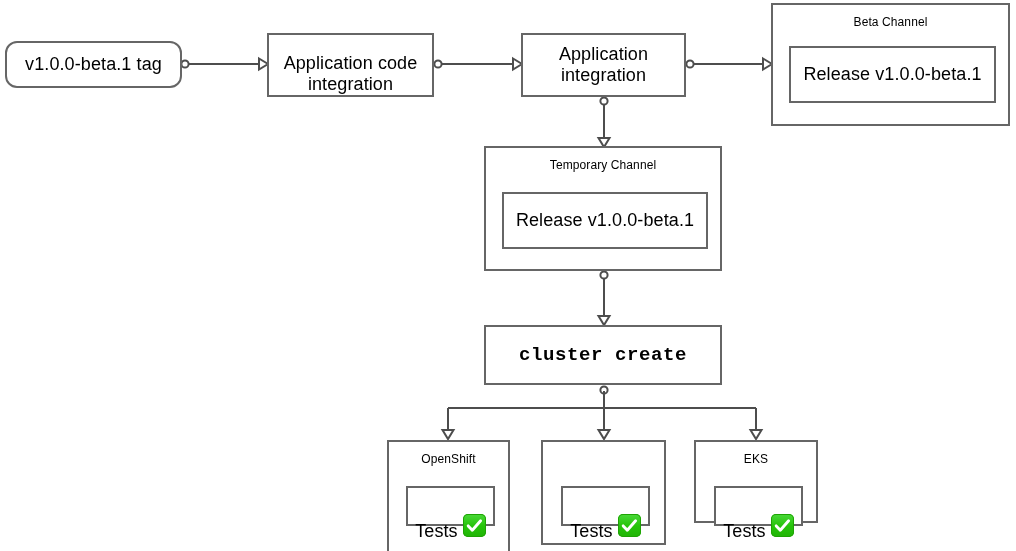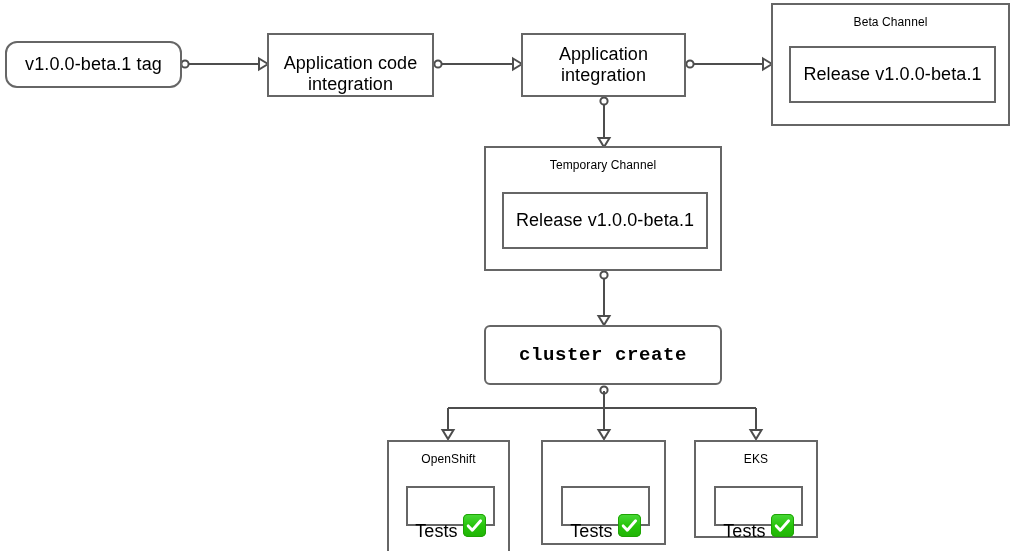--- a/index.html
+++ b/index.html
@@ -181,21 +181,21 @@
     </div>
   </div>
 
   <div class="node group" style="left:484px; top:146px; width:238px; height:125px;">
     <div class="group-title">Temporary Channel</div>
     <div class="node" style="left:16px; top:44px; width:206px; height:57px;">
       <span class="label">Release v1.0.0-beta.1</span>
     </div>
   </div>
 
-  <div class="node" style="left:484px; top:325px; width:238px; height:60px;border-radius:6px;">
+  <div class="node" style="left:484px; top:325px; width:238px; height:60px;">
     <span class="label mono">cluster create</span>
   </div>
 
   <div class="node group" style="left:387px; top:440px; width:123px; height:130px;padding-left:32px;">
     <div class="group-title">OpenShift</div>
     <div class="node" style="left:17px; top:44px; width:89px; height:40px;">
       <span class="label tests-row">
         <span>Tests</span>
         <span class="check-badge">
           <svg width="23" height="23" viewBox="0 0 23 23" aria-hidden="true">
@@ -212,21 +212,21 @@
         <span>Tests</span>
         <span class="check-badge">
           <svg width="23" height="23" viewBox="0 0 23 23" aria-hidden="true">
             <path d="M5.2 11.9 L9.3 16.2 L17.6 6.8" fill="none" stroke="#ffffff" stroke-width="2.9" stroke-linecap="round" stroke-linejoin="round"></path>
           </svg>
         </span>
       </span>
     </div>
   </div>
 
-  <div class="node group" style="left:694px; top:440px; width:124px; height:98px;">
+  <div class="node group" style="left:694px; top:440px; width:124px; height:83px;">
     <div class="group-title">EKS</div>
     <div class="node" style="left:18px; top:44px; width:89px; height:40px;">
       <span class="label tests-row">
         <span>Tests</span>
         <span class="check-badge">
           <svg width="23" height="23" viewBox="0 0 23 23" aria-hidden="true">
             <path d="M5.2 11.9 L9.3 16.2 L17.6 6.8" fill="none" stroke="#ffffff" stroke-width="2.9" stroke-linecap="round" stroke-linejoin="round"></path>
           </svg>
         </span>
       </span>

